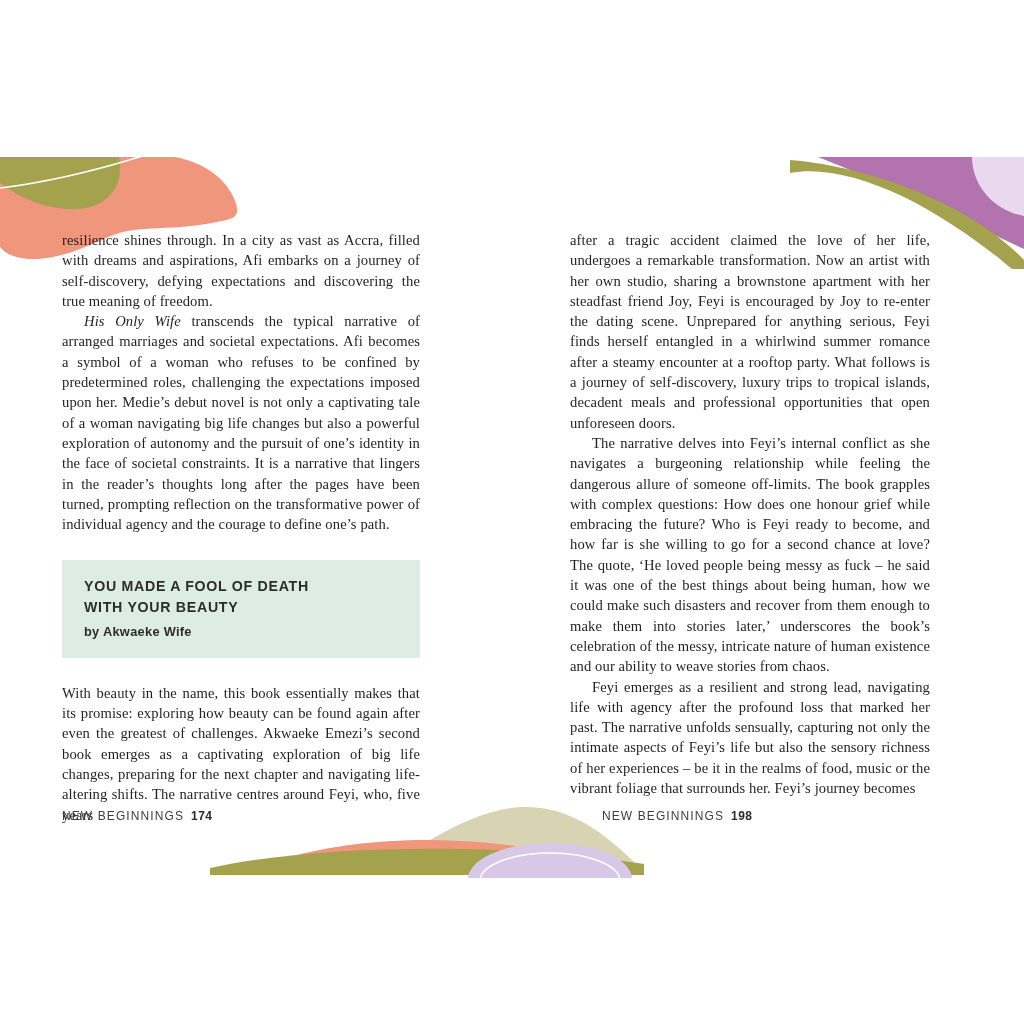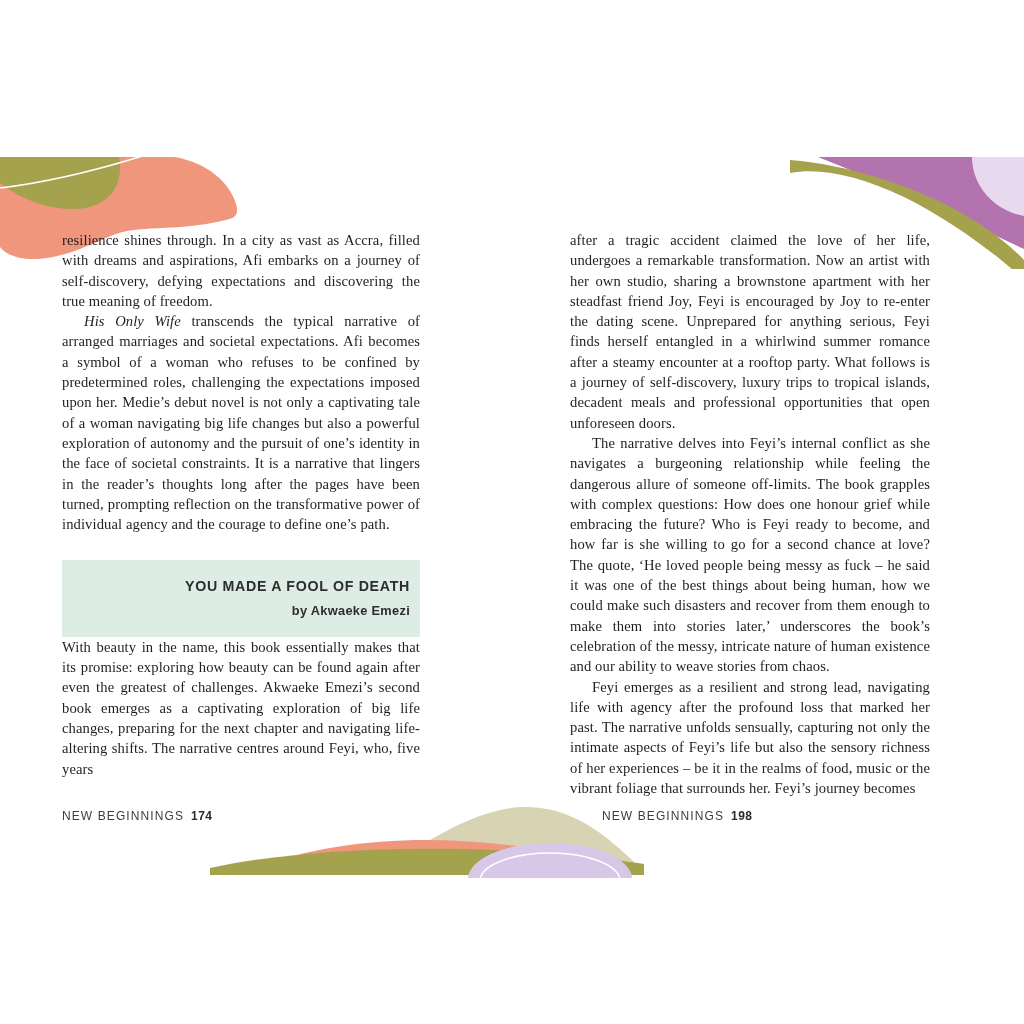--- a/index.html
+++ b/index.html
@@ -8,22 +8,22 @@
   .deco{position:absolute;display:block;}
   .deco.tl{left:0;top:157px;}
   .deco.tr{left:790px;top:157px;}
   .deco.bottom{left:210px;top:803px;}
   .col{position:absolute;top:230px;color:#1f1f1f;font-size:14.6px;line-height:20.3px;
        text-align:justify;letter-spacing:0.1px;}
   .col.left{left:62px;width:358px;}
   .col.right{left:570px;width:360px;}
   .col p{margin:0;}
   .col p.indent{text-indent:22px;}
-  .book-box{margin-top:26px;margin-bottom:0;background:#ddece4;text-align:right;
-            padding:16px 10px 15px 10px;font-family:"Liberation Sans", sans-serif;}
+  .book-box{margin-top:26px;margin-bottom:25px;background:#ddece4;text-align:left;
+            padding:16px 10px 15px 22px;font-family:"Liberation Sans", sans-serif;}
   .box-title{font-weight:700;font-size:14.2px;line-height:21px;letter-spacing:0.7px;color:#2d2d2d;}
   .box-byline{font-weight:700;font-size:12.8px;margin-top:4px;letter-spacing:0.3px;color:#2d2d2d;}
   .footer{position:absolute;top:809px;font-family:"Liberation Sans", sans-serif;
           font-size:12px;letter-spacing:1.1px;color:#3d3d3d;text-align:left;}
   .footer.left{left:62px;width:358px;}
   .footer.right{left:602px;width:360px;}
   .footer .page-num{font-weight:700;letter-spacing:0.4px;margin-left:7px;color:#2a2a2a;}
   i{font-style:italic;}
 </style>
 </head>
@@ -50,22 +50,23 @@
     <ellipse cx="340" cy="76" rx="82" ry="36" fill="#d8c8e8"></ellipse>
     <ellipse fill="none" stroke-width="1.5" cx="340" cy="78" rx="70" ry="28" stroke="#ffffff"></ellipse>
   </svg>
 
   <div class="col left">
     <p>resilience shines through. In a city as vast as Accra, filled with dreams and aspirations, Afi embarks on a journey of self-discovery, defying expectations and discovering the true meaning of freedom.</p>
     <p class="indent"><i>His Only Wife</i><span> transcends the typical narrative of arranged marriages and societal expectations. Afi becomes a symbol of a woman who refuses to be confined by predetermined roles, challenging the expectations imposed upon her. Medie’s debut novel is not only a captivating tale of a woman navigating big life changes but also a powerful exploration of autonomy and the pursuit of one’s identity in the face of societal constraints. It is a narrative that lingers in the reader’s thoughts long after the pages have been turned, prompting reflection on the transformative power of individual agency and the courage to define one’s path.</span></p>
     <div class="book-box">
       <div class="box-title">
         <div>YOU MADE A FOOL OF DEATH</div>
+        <div>WITH YOUR BEAUTY</div>
       </div>
-      <div class="box-byline">by Akwaeke Emezi</div>
+      <div class="box-byline">by Akwaeke Wife</div>
     </div>
     <p>With beauty in the name, this book essentially makes that its promise: exploring how beauty can be found again after even the greatest of challenges. Akwaeke Emezi’s second book emerges as a captivating exploration of big life changes, preparing for the next chapter and navigating life-altering shifts. The narrative centres around Feyi, who, five years</p>
   </div>
 
   <div class="col right">
     <p>after a tragic accident claimed the love of her life, undergoes a remarkable transformation. Now an artist with her own studio, sharing a brownstone apartment with her steadfast friend Joy, Feyi is encouraged by Joy to re-enter the dating scene. Unprepared for anything serious, Feyi finds herself entangled in a whirlwind summer romance after a steamy encounter at a rooftop party. What follows is a journey of self-discovery, luxury trips to tropical islands, decadent meals and professional opportunities that open unforeseen doors.</p>
     <p class="indent">The narrative delves into Feyi’s internal conflict as she navigates a burgeoning relationship while feeling the dangerous allure of someone off-limits. The book grapples with complex questions: How does one honour grief while embracing the future? Who is Feyi ready to become, and how far is she willing to go for a second chance at love? The quote, ‘He loved people being messy as fuck – he said it was one of the best things about being human, how we could make such disasters and recover from them enough to make them into stories later,’ underscores the book’s celebration of the messy, intricate nature of human existence and our ability to weave stories from chaos.</p>
     <p class="indent">Feyi emerges as a resilient and strong lead, navigating life with agency after the profound loss that marked her past. The narrative unfolds sensually, capturing not only the intimate aspects of Feyi’s life but also the sensory richness of her experiences – be it in the realms of food, music or the vibrant foliage that surrounds her. Feyi’s journey becomes</p>
   </div>
 

